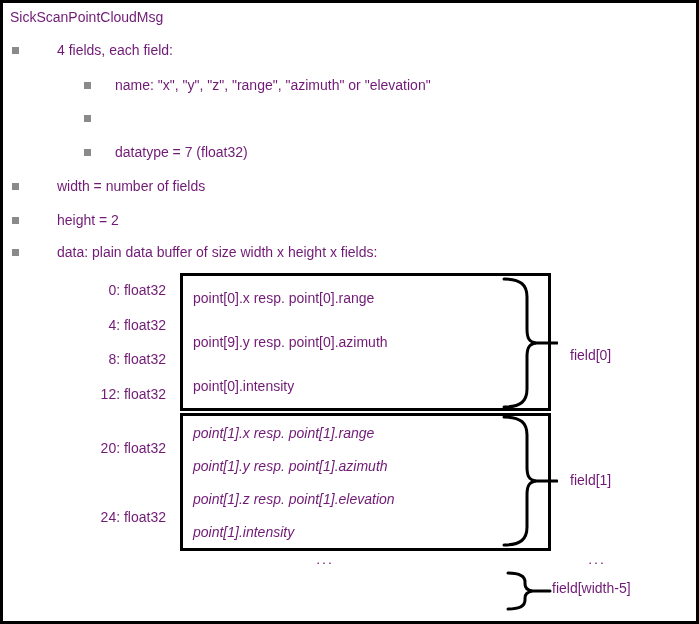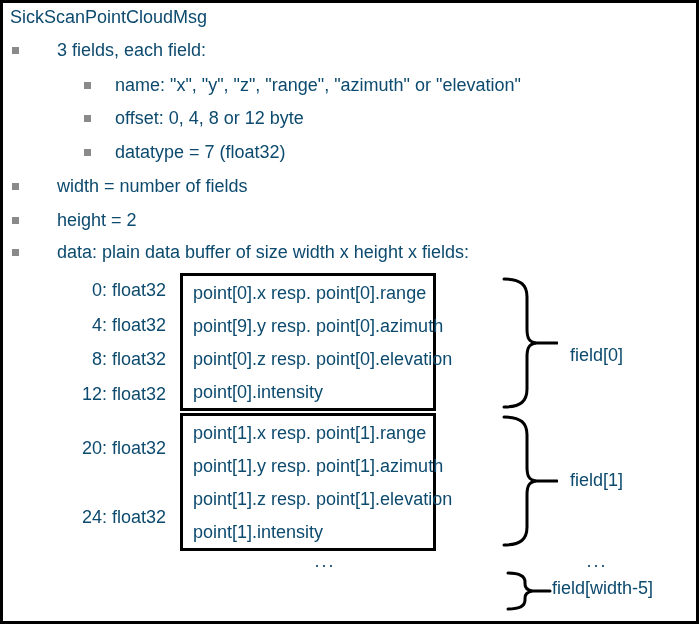--- a/index.html
+++ b/index.html
@@ -1,27 +1,27 @@
 <!DOCTYPE html>
 <html><head>
 <meta charset="utf-8">
 <style>
   html,body { margin:0; padding:0; background:#fff; }
   .page {
     position:relative; width:699px; height:624px; background:#ffffff;
-    font-family:"Liberation Sans", sans-serif; font-size:18px; color:#0c4a6e;
+    font-family:"Liberation Sans", sans-serif; font-size:14px; color:#701a75;
     overflow:hidden;
   }
   .frame { position:absolute; inset:0; border:3px solid #000; pointer-events:none; }
   .abs { position:absolute; white-space:nowrap; line-height:21px; }
   .bullet {
     position:absolute; width:7px; height:7px; background:#8a8a8a;
   }
   .box {
-    position:absolute; left:180px; width:256px; height:138px;
+    position:absolute; left:180px; width:371px; height:138px;
     border:3px solid #000; box-sizing:border-box;
     display:flex; flex-direction:column; justify-content:space-around;
     padding-left:10px;
   }
   .box .cell { white-space:nowrap; line-height:20px; }
   .offsets {
     position:absolute; left:20px; width:146px; height:138px;
     display:flex; flex-direction:column; justify-content:space-around;
     text-align:right;
   }
@@ -31,27 +31,26 @@
 </style>
 </head>
 <body>
 
 <div class="page">
   <div class="frame"></div>
 
   <div class="abs" style="left:10px; top:7px;">SickScanPointCloudMsg</div>
 
   <span class="bullet" style="left:12px; top:47px;"></span>
-  <div class="abs" style="left:57px; top:40px;">3 fields, each field:</div>
+  <div class="abs" style="left:57px; top:40px;">4 fields, each field:</div>
 
   <span class="bullet" style="left:84px; top:82px;"></span>
   <div class="abs" style="left:115px; top:75px;">name: "x", "y", "z", "range", "azimuth" or "elevation"</div>
 
   <span class="bullet" style="left:84px; top:115px;"></span>
-  <div class="abs" style="left:115px; top:108px;">offset: 0, 4, 8 or 12 byte</div>
 
   <span class="bullet" style="left:84px; top:149px;"></span>
   <div class="abs" style="left:115px; top:142px;">datatype = 7 (float32)</div>
 
   <span class="bullet" style="left:12px; top:183px;"></span>
   <div class="abs" style="left:57px; top:176px;">width = number of fields</div>
 
   <span class="bullet" style="left:12px; top:217px;"></span>
   <div class="abs" style="left:57px; top:210px;">height = 2</div>
 
@@ -66,25 +65,24 @@
   </div>
 
   <div class="offsets" style="top:413px;">
     <div class="cell">20: float32</div>
     <div class="cell">24: float32</div>
   </div>
 
   <div class="box" style="top:273px;">
     <div class="cell">point[0].x resp. point[0].range</div>
     <div class="cell">point[9].y resp. point[0].azimuth</div>
-    <div class="cell">point[0].z resp. point[0].elevation</div>
     <div class="cell">point[0].intensity</div>
   </div>
 
-  <div class="box" style="top:413px;">
+  <div class="box" style="top:413px;font-style:italic;">
     <div class="cell">point[1].x resp. point[1].range</div>
     <div class="cell">point[1].y resp. point[1].azimuth</div>
     <div class="cell">point[1].z resp. point[1].elevation</div>
     <div class="cell">point[1].intensity</div>
   </div>
 
   <svg class="brace" style="left:502px; top:277px;" width="56" height="132" viewBox="0 0 56 132">
     <path d="M 2 2 C 19 2 25 8 25 20 L 25 52 C 25 61 27 65 34 66 C 27 67 25 71 25 80 L 25 112 C 25 124 19 130 2 130" fill="none" stroke="#000" stroke-width="3" stroke-linecap="round"></path>
     <path d="M 34 66 L 55 66" fill="none" stroke="#000" stroke-width="3" stroke-linecap="round"></path>
   </svg>

